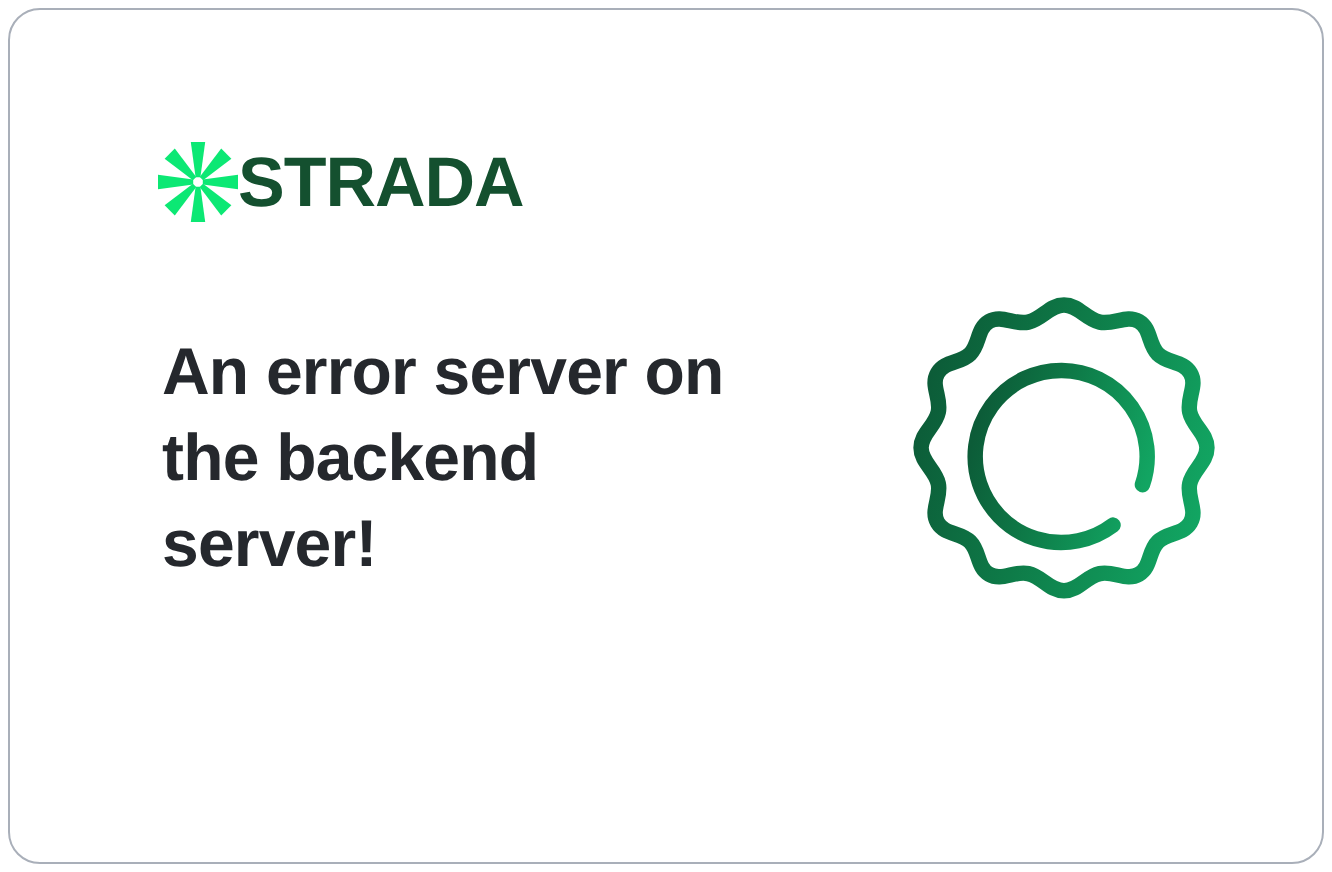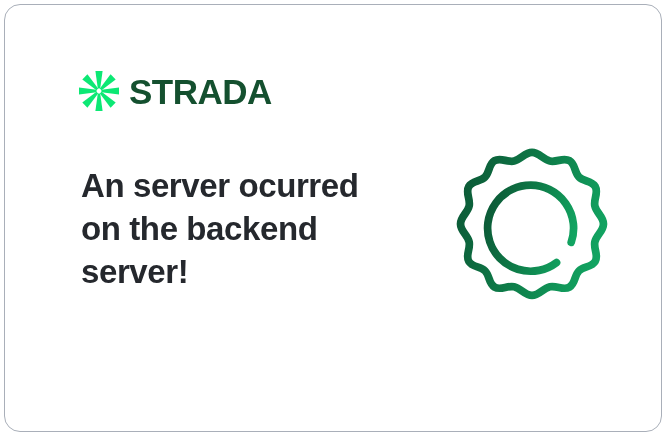--- a/index.html
+++ b/index.html
@@ -36,21 +36,20 @@
     overflow: hidden;
   }
 
   
   .brand {
     position: absolute;
     left: 74px;
     top: 66px;
     display: flex;
     align-items: center;
-    gap: 10px;
   }
   .brand-mark {
     width: 40px;
     height: 40px;
     display: block;
     flex: 0 0 auto;
   }
   .brand-name {
     font-size: 35px;
     font-weight: 700;
@@ -113,21 +112,21 @@
               <polygon points="18.8,22.4 21.2,22.4 23.6,40 16.4,40"></polygon>
               <polygon points="0,16.4 17.6,18.8 17.6,21.2 0,23.6"></polygon>
               <polygon points="22.4,18.8 40,16.4 40,23.6 22.4,21.2"></polygon>
             </g>
           </g>
         </svg>
       </span>
       <span class="brand-name">STRADA</span>
     </div>
 
-    <h1 class="headline">An server ocurred on the backend server!</h1>
+    <h1 class="headline">An error server on the backend server!</h1>
 
     <div class="gear-illustration">
       <svg viewBox="0 0 200 200" aria-hidden="true">
         <defs>
           <linearGradient id="gearGrad" x1="0" y1="0.35" x2="1" y2="0.65">
             <stop offset="0%" stop-color="#0c5c38"></stop>
             <stop offset="45%" stop-color="#0e7b48"></stop>
             <stop offset="100%" stop-color="#12a562"></stop>
           </linearGradient>
         </defs>

